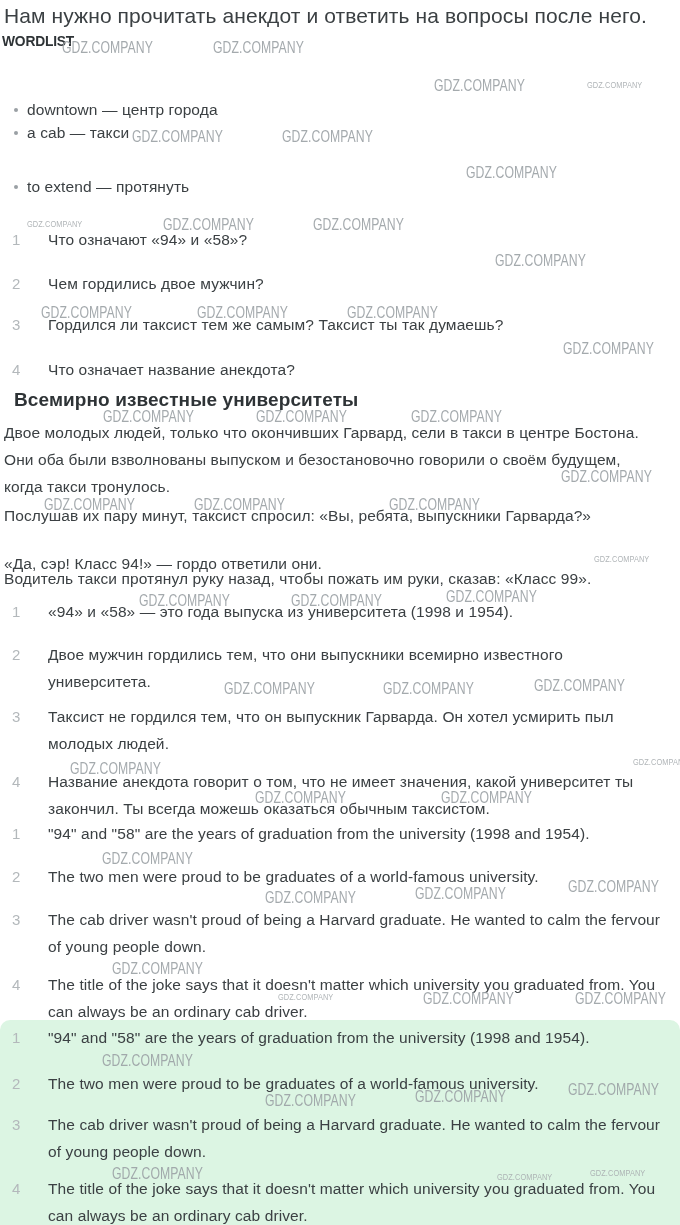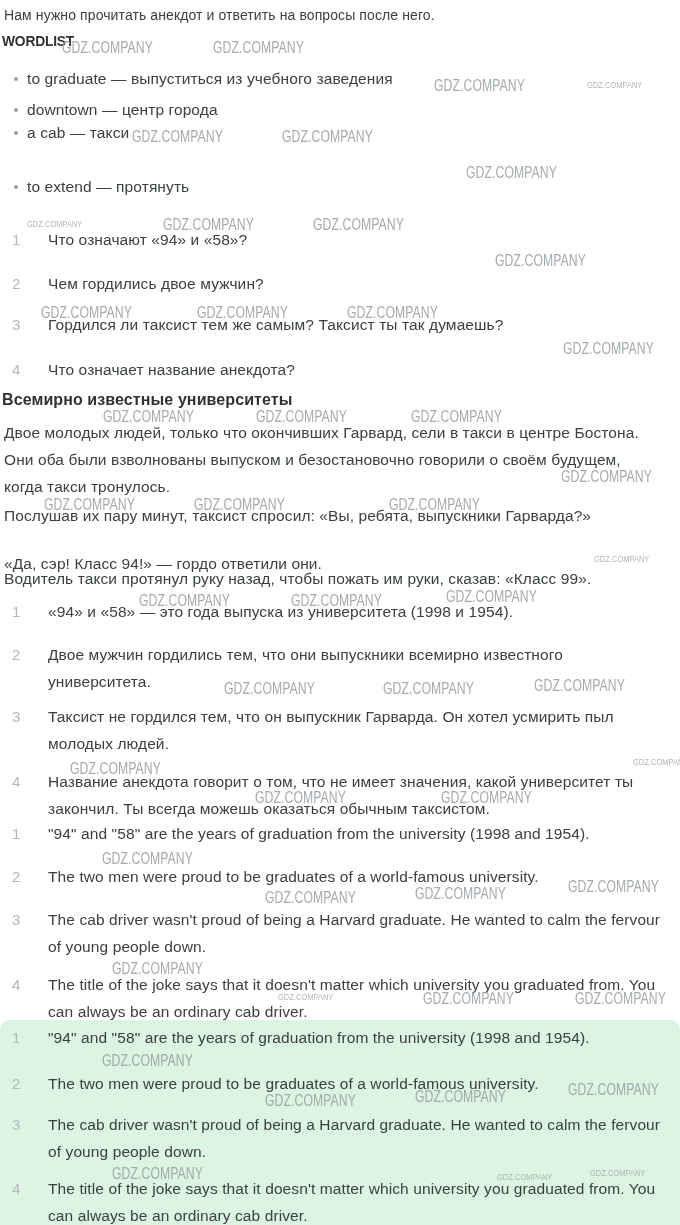--- a/index.html
+++ b/index.html
@@ -4,26 +4,26 @@
 <style>
   * { margin:0; padding:0; box-sizing:border-box; }
   html,body { background:#ffffff; }
   body { font-family:"Liberation Sans", sans-serif; }
   .page {
     position:relative; width:680px; height:1225px; margin:0;
     background:#ffffff; overflow:hidden;
     color:#3b4043; font-size:15.5px; line-height:27px; letter-spacing:0.1px;
   }
   .abs { position:absolute; left:4px; right:4px; z-index:2; }
-  .intro { font-size:14px; }
+  .intro { font-size:21px; }
   .wl-title {
     left:2px; font-weight:700; font-size:15px; color:#2e3336;
     letter-spacing:-0.2px; transform:scaleX(0.92); transform-origin:0 50%;
   }
-  .story-title { left:2px; font-weight:700; font-size:16px; color:#2e3336; }
+  .story-title { left:14px; font-weight:700; font-size:19px; color:#2e3336; }
   .para { white-space:pre-line; }
   
   .wl-item { left:14px; padding-left:13px; }
   .wl-item .dot {
     position:absolute; left:0; top:12px; width:4px; height:4px;
     border-radius:50%; background:#9aa0a4; display:block;
   }
   
   .num-item { left:12px; right:6px; }
   .num-item .num {
@@ -99,24 +99,20 @@
       <span class="wm wm-md" style="left: 568px; top: 1081px;">GDZ.COMPANY</span>
       <span class="wm wm-md" style="left: 112px; top: 1165px;">GDZ.COMPANY</span>
       <span class="wm wm-sm" style="left: 497px; top: 1172px;">GDZ.COMPANY</span>
       <span class="wm wm-sm" style="left: 590px; top: 1168px;">GDZ.COMPANY</span>
     </div>
 
   <div class="abs intro" style="top:2px">Нам нужно прочитать анекдот и ответить на вопросы после него.</div>
 
   <div class="abs wl-title" style="top:27px">WORDLIST</div>
 
-  <div class="abs wl-item" style="top:65px">
-    <span class="dot"></span>
-    <span>to graduate — выпуститься из учебного заведения</span>
-  </div>
   <div class="abs wl-item" style="top:96px">
     <span class="dot"></span>
     <span>downtown — центр города</span>
   </div>
   <div class="abs wl-item" style="top:119px">
     <span class="dot"></span>
     <span>a cab — такси</span>
   </div>
   <div class="abs wl-item" style="top:173px">
     <span class="dot"></span>

